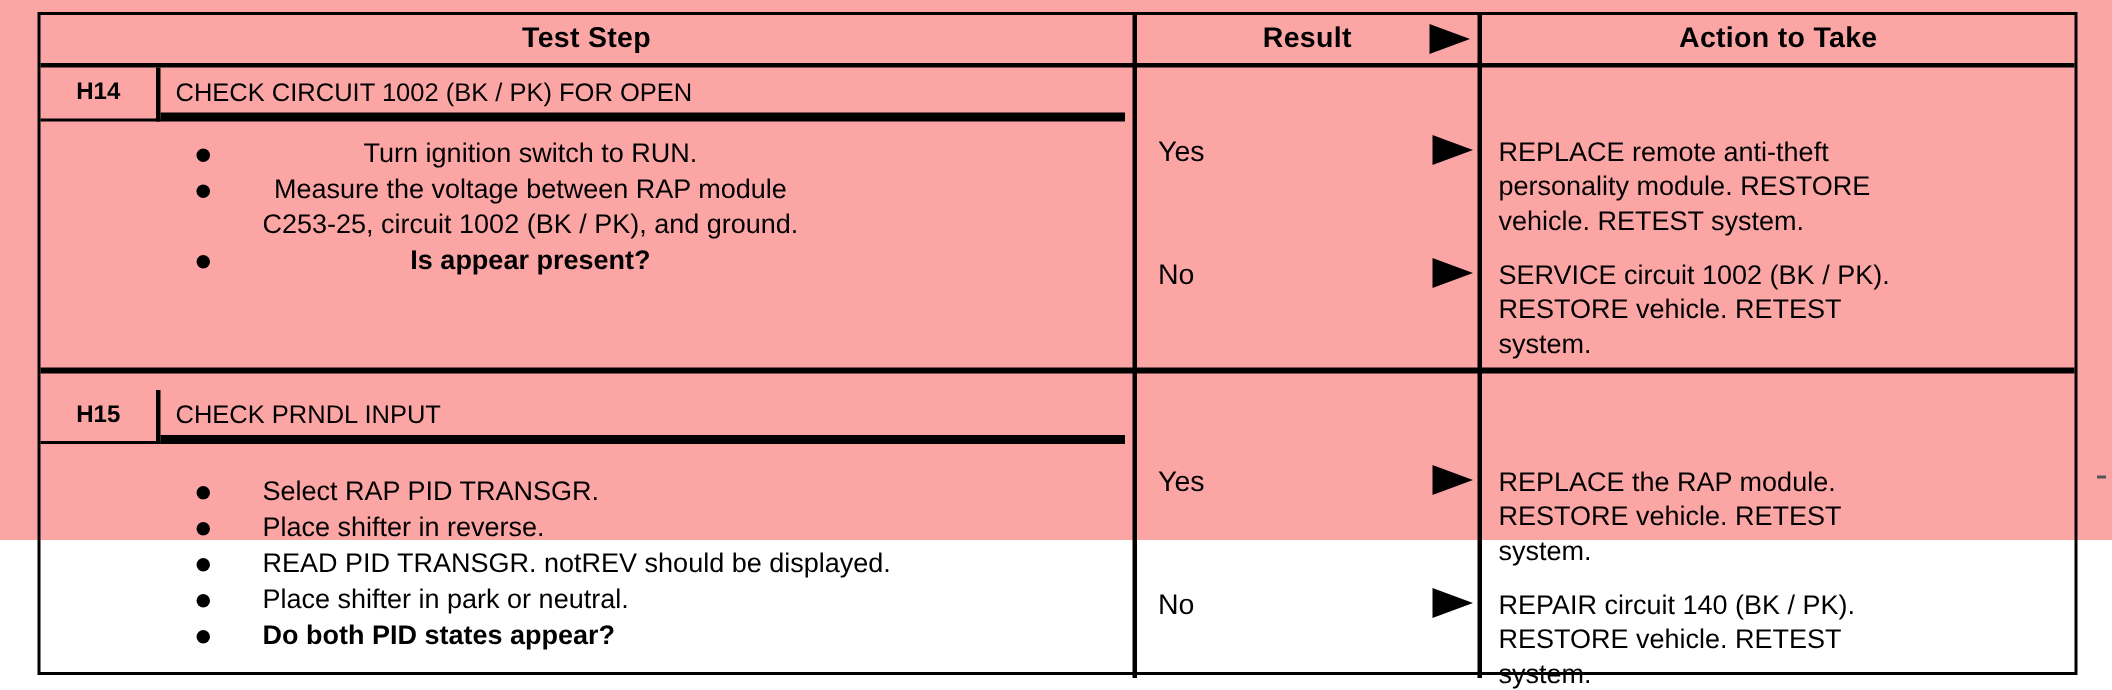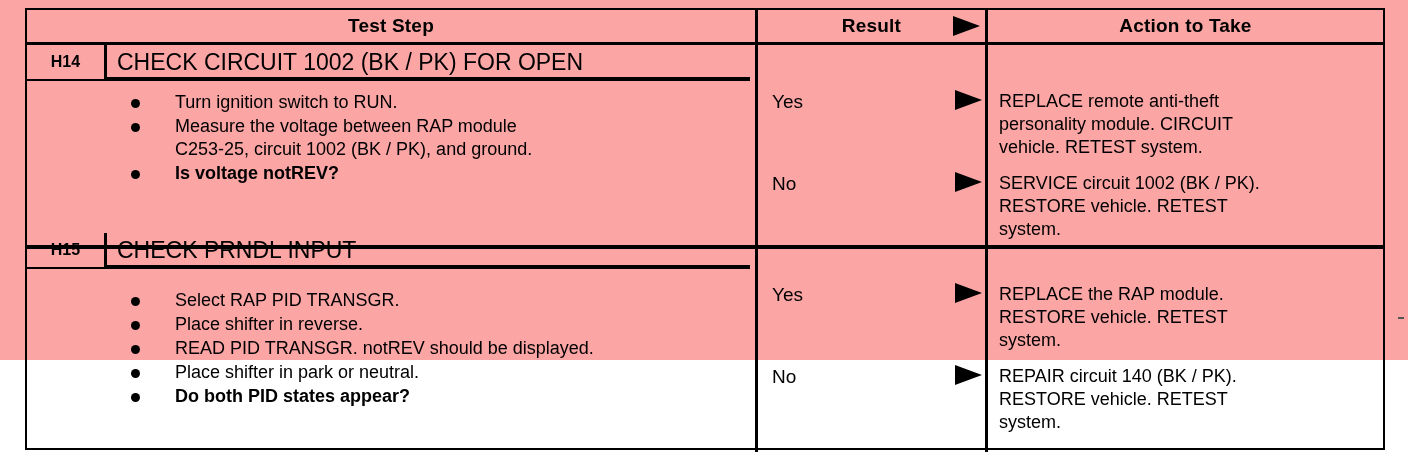--- a/index.html
+++ b/index.html
@@ -88,21 +88,21 @@
   }
   .tri-header { left: 926px; top: 6px; }
 
   
   .section {
     position: absolute;
     left: 0;
     width: 1356px;
   }
   .section.s-h14 { top: 35px;  height: 200px; }
-  .section.s-h15 { top: 223px; height: 201px; }
+  .section.s-h15 { top: 250px; height: 201px; }
 
   
   .title-strip {
     position: absolute;
     left: 0;
     top: 0;
     height: 36px;
     width: 723px;
   }
   .step-id-box {
@@ -119,36 +119,36 @@
     font-weight: bold;
     font-size: 16px;
   }
   .step-title-box {
     position: absolute;
     left: 80px;
     top: 0;
     width: 643px;
     height: 36px;
     box-sizing: border-box;
-    border-bottom: 4px solid #000000;
+    border-bottom: 6px solid #000000;
     line-height: 34px;
-    font-size: 23px;
+    font-size: 17px;
     padding-left: 10px;
     white-space: nowrap;
   }
 
   
   .bullets {
     position: absolute;
     left: 104px;
     margin: 0;
     padding: 0;
     list-style: none;
   }
-  .section.s-h14 .bullets { top: 46px; }
+  .section.s-h14 .bullets { top: 46px; text-align: center; }
   .section.s-h15 .bullets { top: 44px; margin-top: 12px; }
 
   .bullets li {
     position: relative;
     padding-left: 44px;
     font-size: 18px;
     line-height: 23px;
     margin-bottom: 1px;
     white-space: pre-line;
   }
@@ -229,27 +229,27 @@
 
       <div class="title-strip">
         <div class="step-id-box">H14</div>
         <div class="step-title-box">CHECK CIRCUIT 1002 (BK / PK) FOR OPEN</div>
       </div>
 
       <ul class="bullets">
         <li>Turn ignition switch to RUN.</li>
         <li>Measure the voltage between RAP module
 C253-25, circuit 1002 (BK / PK), and ground.</li>
-        <li class="bold">Is voltage notREV?</li>
+        <li class="bold">Is appear present?</li>
       </ul>
 
       <div class="result-cell result-yes">Yes</div>
       <div class="tri tri-row tri-yes"></div>
       <div class="action-cell action-yes">REPLACE remote anti-theft
-personality module. CIRCUIT
+personality module. RESTORE
 vehicle. RETEST system.</div>
 
       <div class="result-cell result-no">No</div>
       <div class="tri tri-row tri-no"></div>
       <div class="action-cell action-no">SERVICE circuit 1002 (BK / PK).
 RESTORE vehicle. RETEST
 system.</div>
     </div>
 
     <div class="hdiv section-split"></div>

